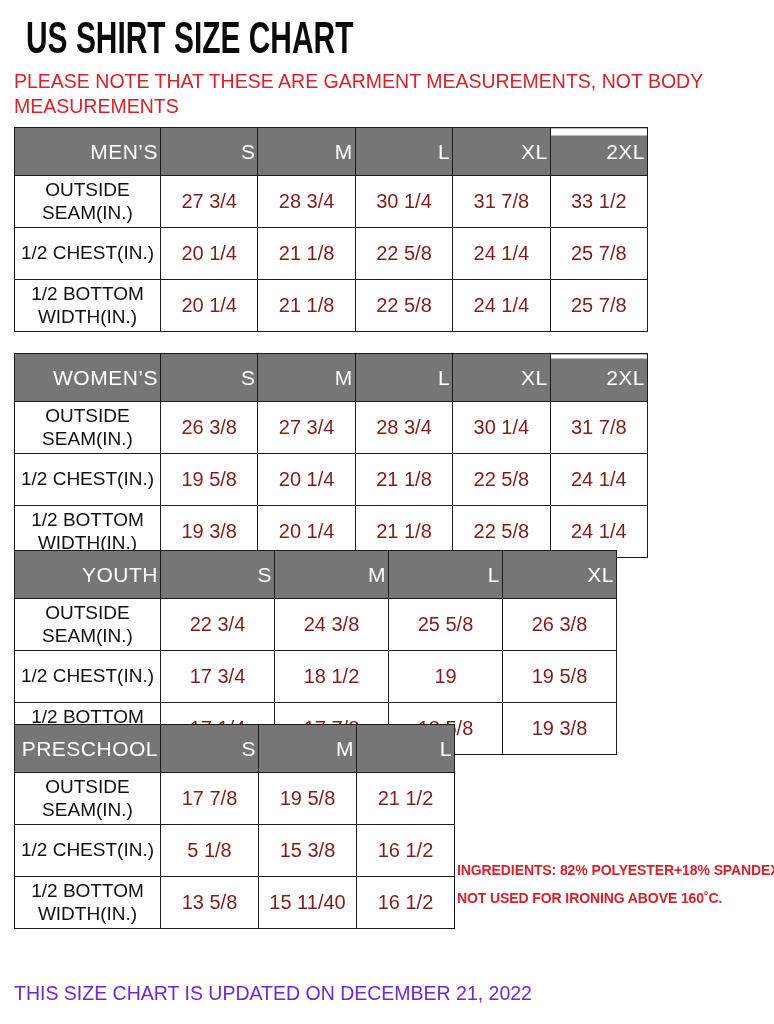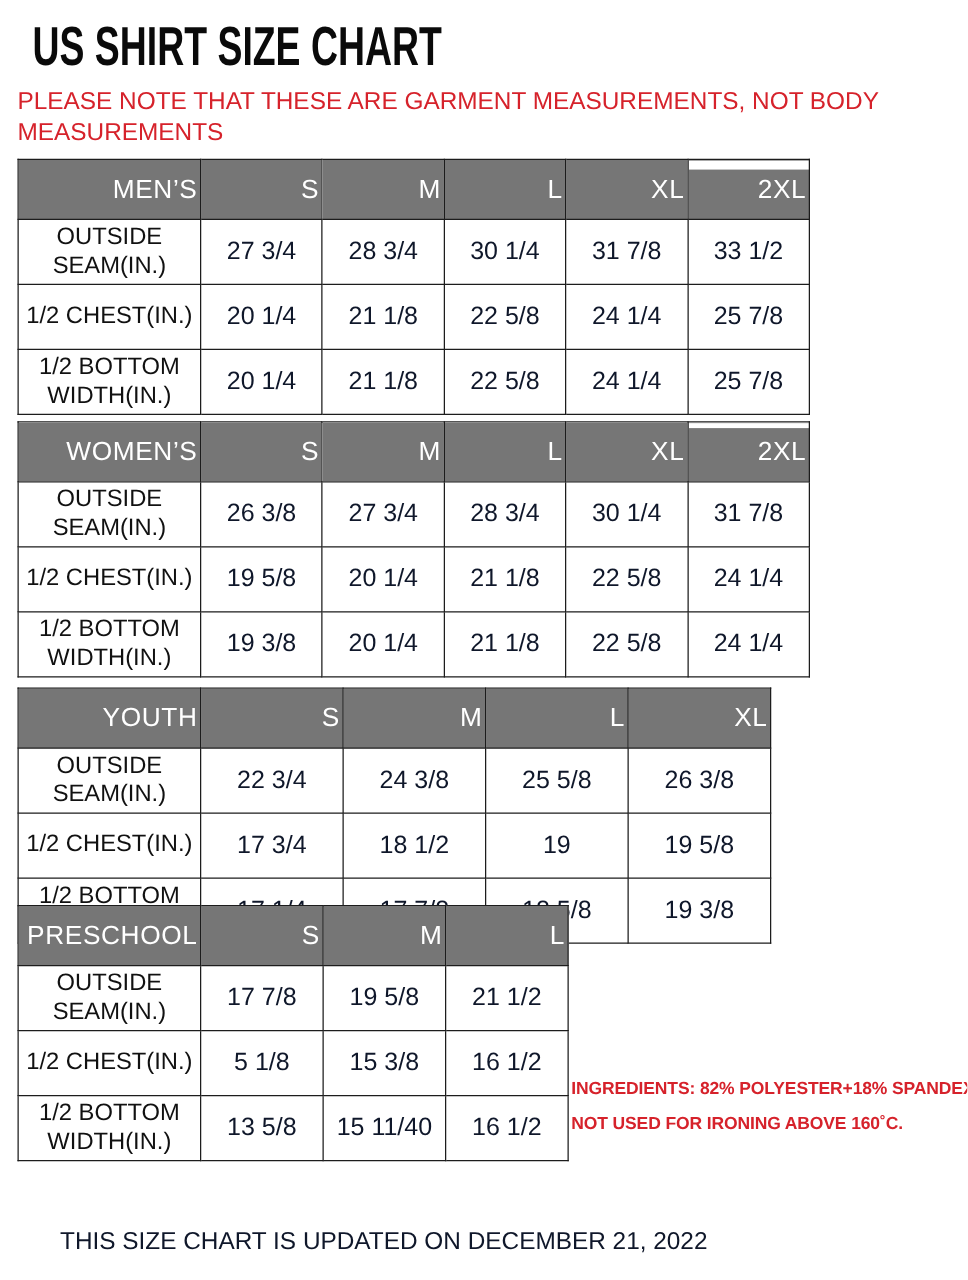--- a/index.html
+++ b/index.html
@@ -15,50 +15,50 @@
   }
   .note {
     position:absolute; left:14px; top:69px; width:714px;
     font-size:19.5px; line-height:24.5px; color:#d6222b;
   }
   table {
     position:absolute; left:14px; border-collapse:collapse; table-layout:fixed;
     background:#ffffff;
   }
   .t0 { top:127px; width:634px; }
-  .t1 { top:337px; width:634px; }
+  .t1 { top:353px; width:634px; }
   .t2 { top:550px; width:603px; }
   .t3 { top:724px; width:441px; }
   col.lblcol { width:146px; }
   th, td {
     border:1.6px solid #1c1c1c; text-align:center; vertical-align:middle;
     padding:0 2px; overflow:hidden;
   }
   thead tr { height:48px; }
   tbody tr { height:52px; }
   thead th {
     background:#767676; color:#ffffff; font-weight:400; font-size:21px;
     letter-spacing:0.5px;
     text-align:right;
   }
   .notch7 { background:linear-gradient(#ffffff 0 7px, #767676 7px); }
   .notch4 { background:linear-gradient(#ffffff 0 4px, #767676 4px); }
   tbody th.rowlbl {
     background:#ffffff; color:#111111; font-weight:400; font-size:19px;
     line-height:1.18;
   }
-  td { font-size:20px; color:#0f172a;border-radius:24px; }
+  td { font-size:20px; color:#7f1d1d;border-radius:24px; }
   .side-notes {
     position:absolute; left:457px; top:862px; color:#d6222b;
     font-size:14px; font-weight:700; letter-spacing:-0.1px; white-space:nowrap;
   }
   .side-notes .line1 { margin-bottom:12px; }
   .footer {
     position:absolute; left:14px; top:982px;
-    font-size:19.5px; color:#0f172a; white-space:nowrap;margin-left:34px;
+    font-size:19.5px; color:#6d28d9; white-space:nowrap;
   }
 </style>
 </head>
 <body>
 
 <div class="page">
 
   <div class="title">US SHIRT SIZE CHART</div>
 
   <div class="note">PLEASE NOTE THAT THESE ARE GARMENT MEASUREMENTS, NOT BODY MEASUREMENTS</div>

